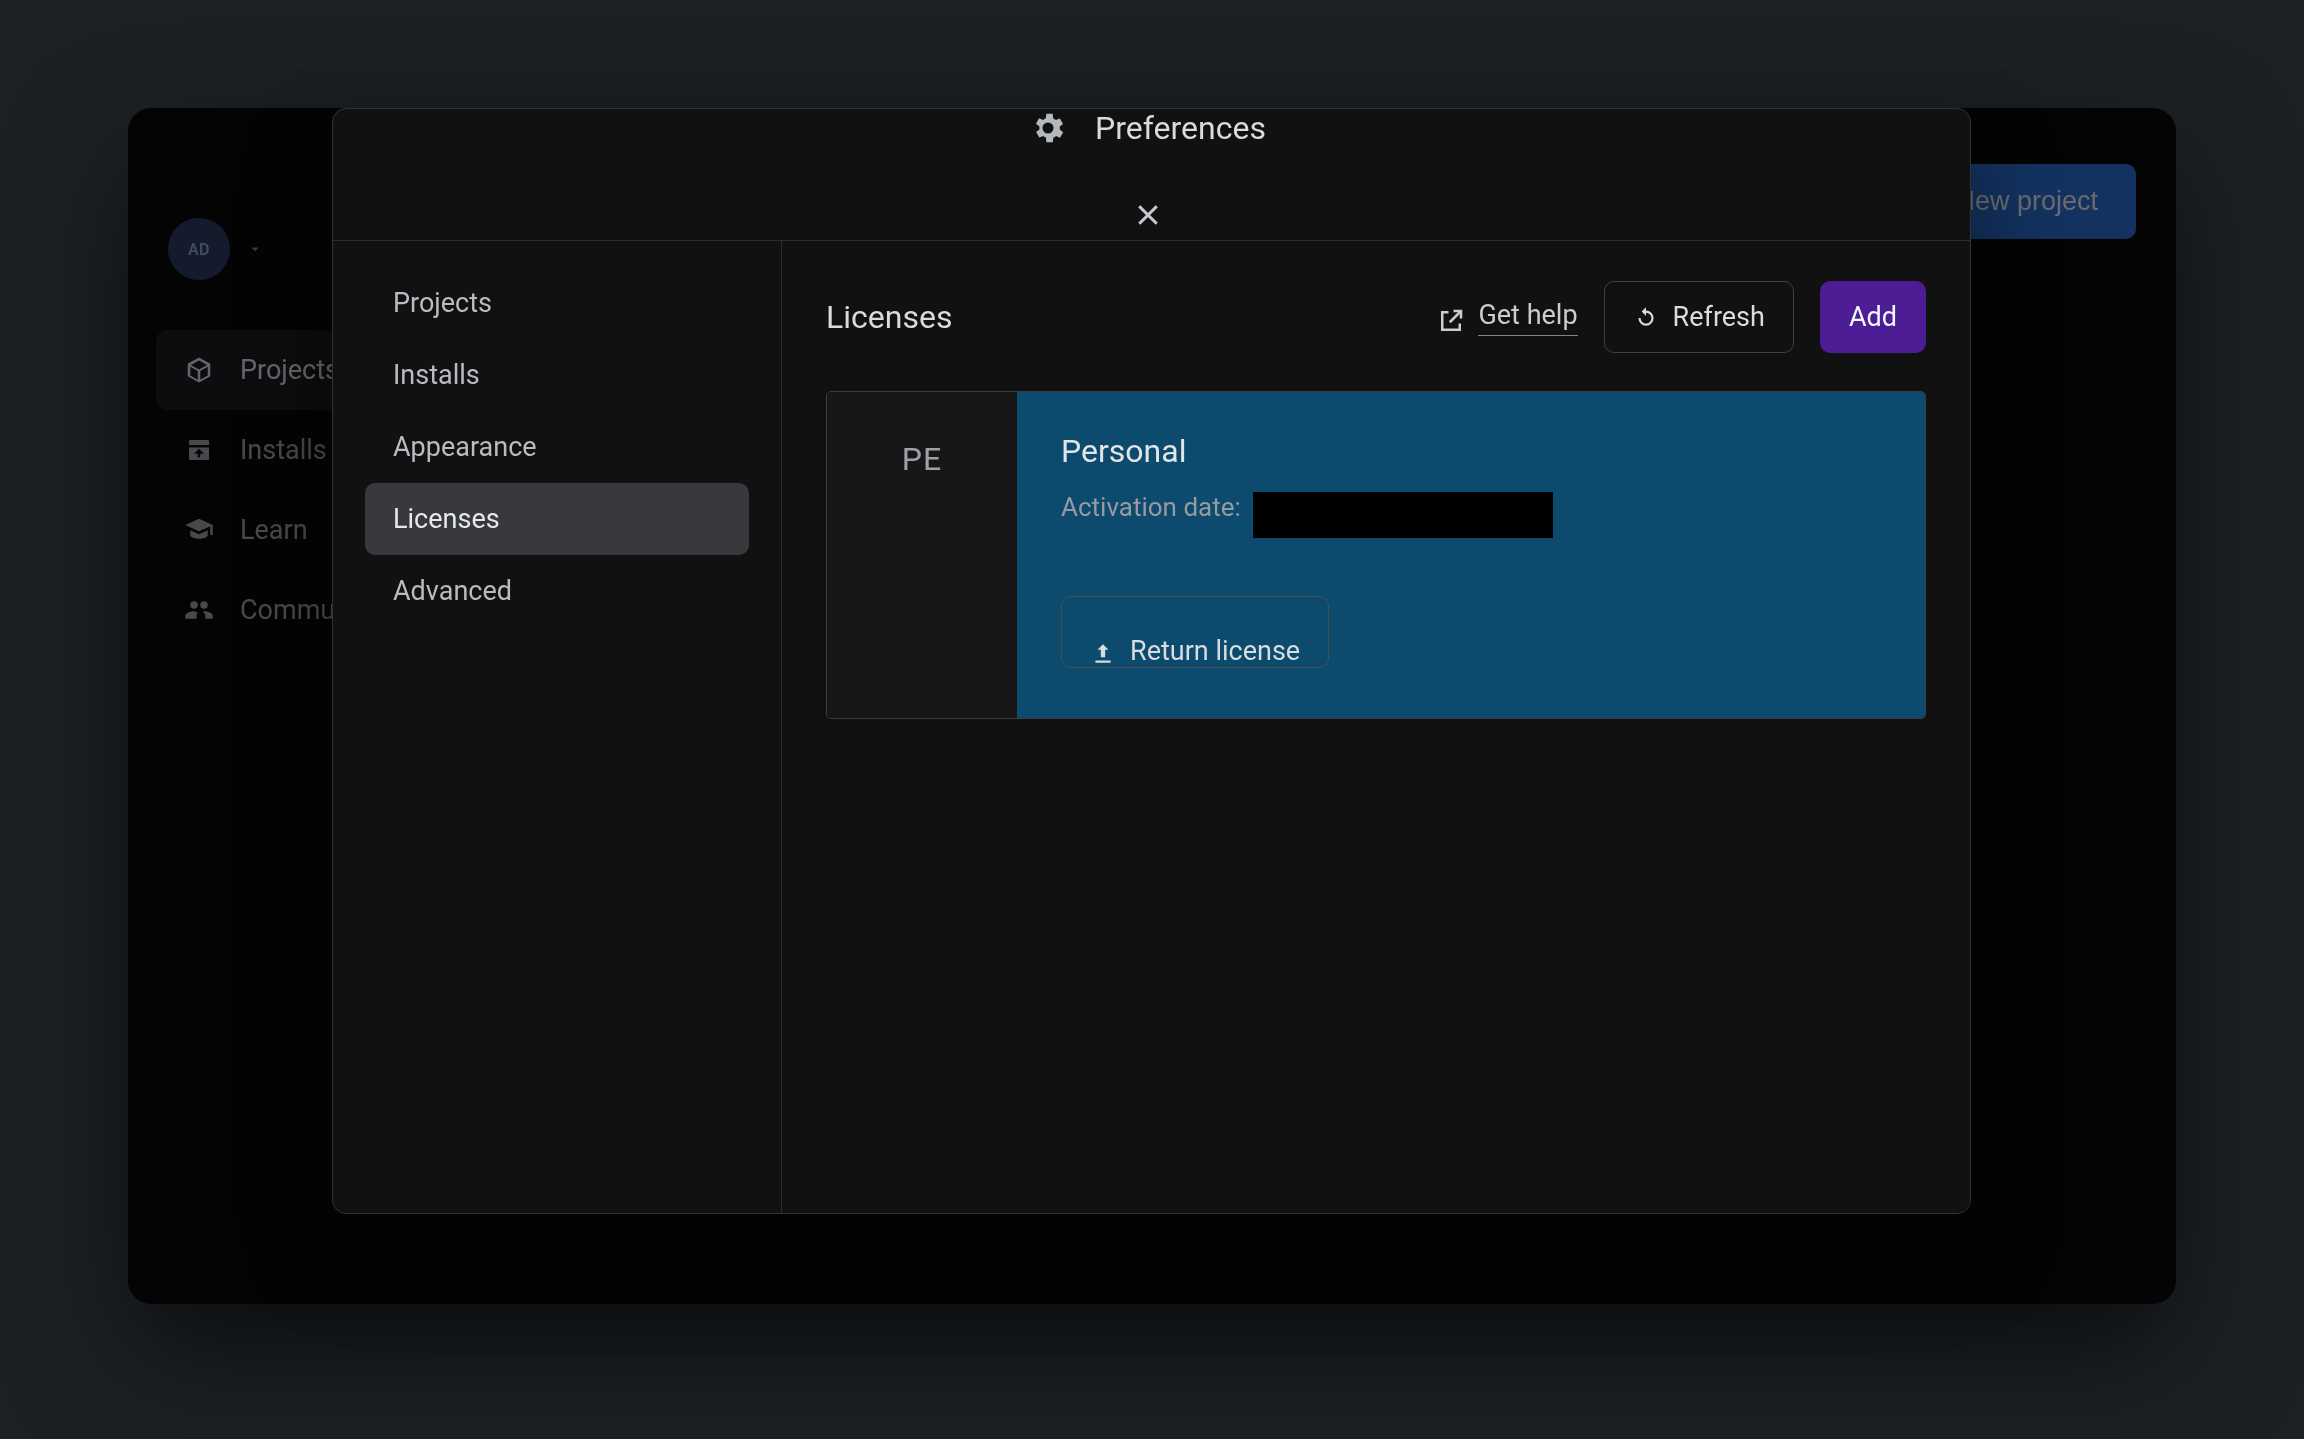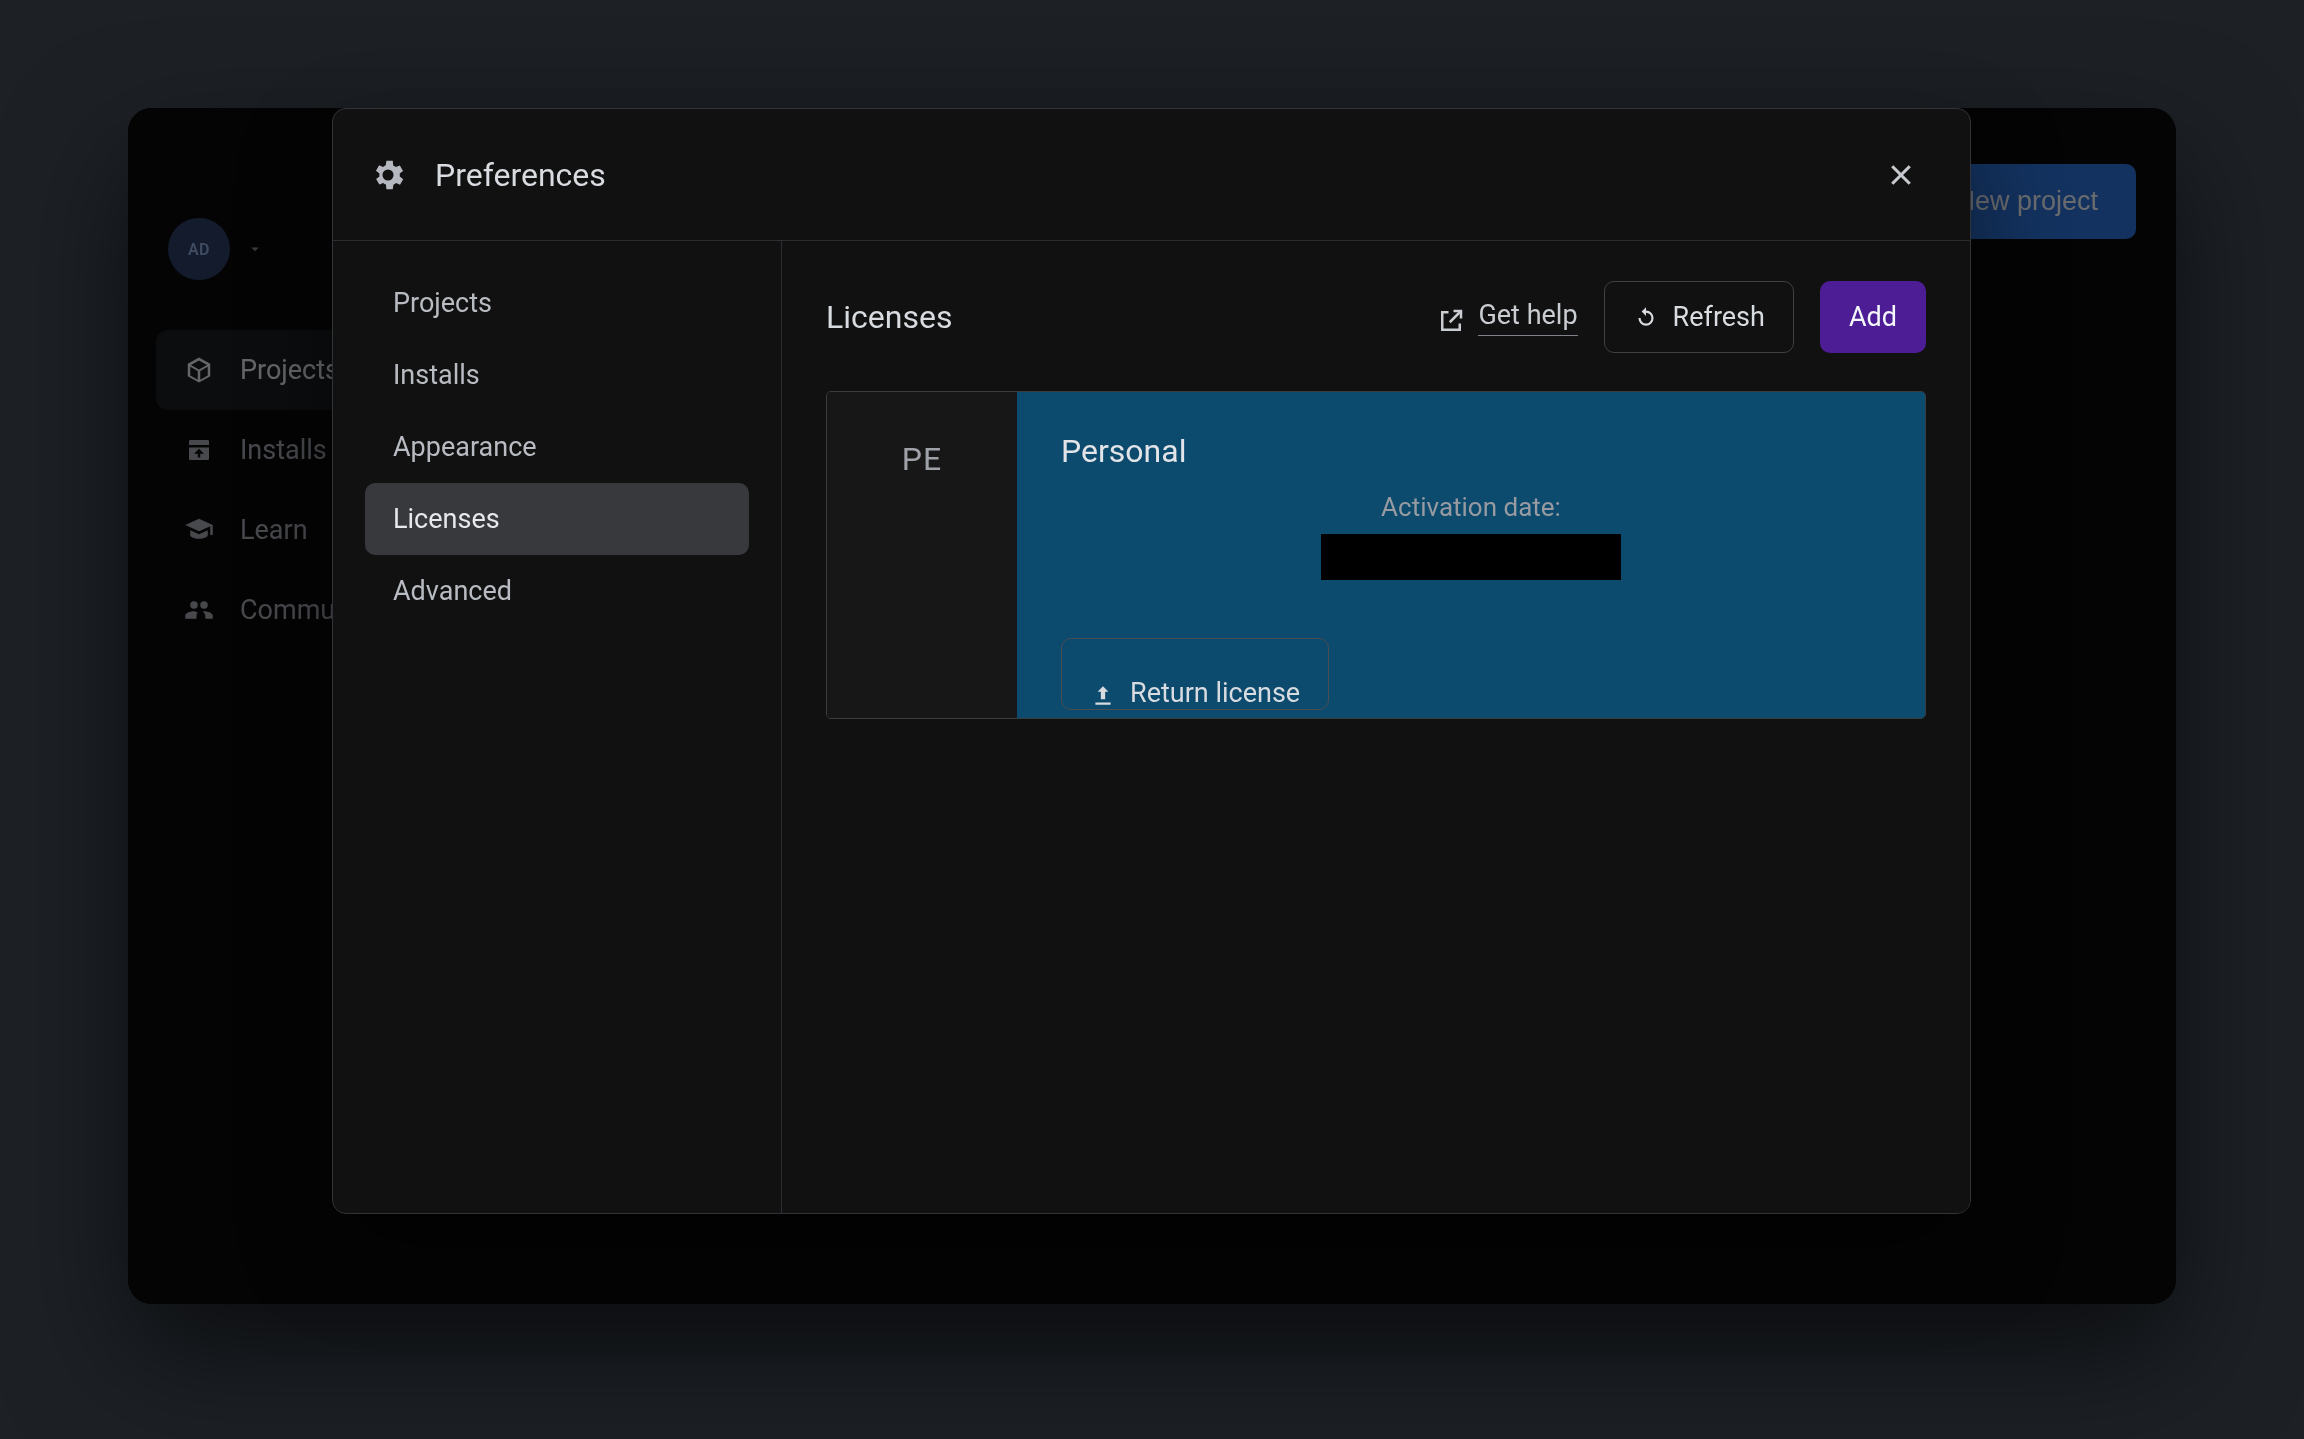--- a/index.html
+++ b/index.html
@@ -121,20 +121,21 @@
     flex-direction: column;
     overflow: hidden;
   }
   .modal-header {
     display: flex;
     align-items: center;
     justify-content: space-between;
     height: 132px;
     padding: 0 44px 0 36px;
     border-bottom: 1px solid #2a2d31;
+    flex-direction: column;
   }
   .modal-title-wrap {
     display: flex; align-items: center; gap: 28px;
   }
   .modal-title-wrap svg { width: 38px; height: 38px; fill: #b5b9bf; }
   .modal-title {
     font-size: 32px;
     color: #d8dbdf;
     font-weight: 400;
   }
@@ -237,21 +238,21 @@
     color: #9ea2a8;
     font-size: 32px;
     letter-spacing: 1px;
   }
   .license-body {
     flex: 1;
     background: #0c4a6e;
     padding: 40px 44px;
   }
   .license-name { font-size: 32px; color: #e2e4e8; margin-bottom: 22px; }
-  .license-meta-row { display: flex; align-items: center; gap: 12px; margin-bottom: 58px; flex-direction: column; }
+  .license-meta-row { display: flex; gap: 12px; margin-bottom: 58px; }
   .license-meta-label { font-size: 26px; color: #979ba1; }
   .redacted {
     display: inline-block;
     width: 300px; height: 46px;
     background: #000;
   }
 
 </style>
 </head>
 <body>

